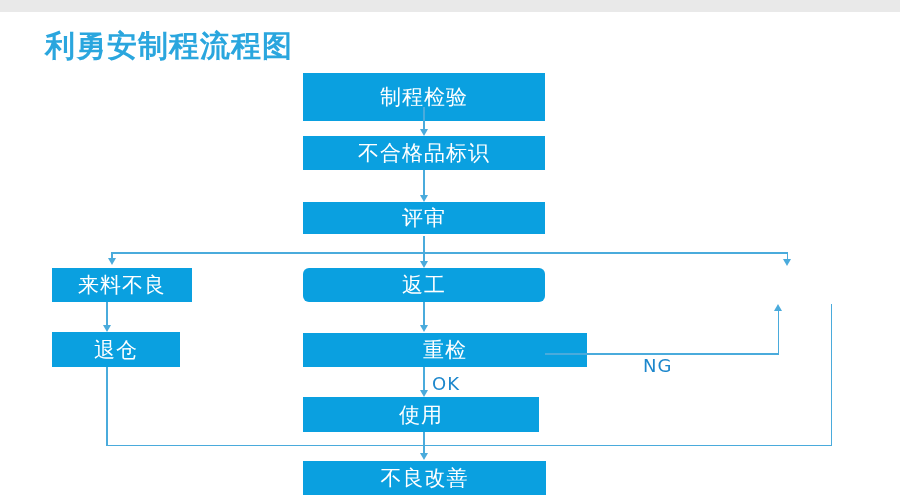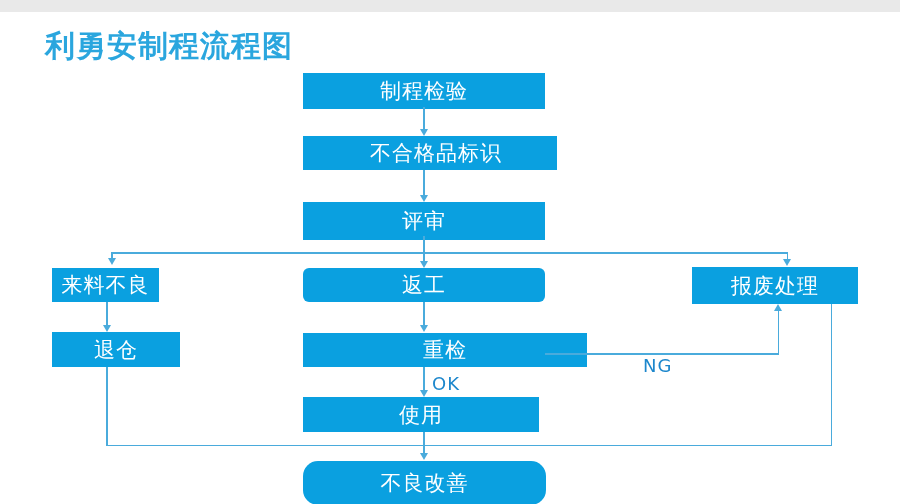--- a/index.html
+++ b/index.html
@@ -70,48 +70,45 @@
     letter-spacing:1px;
   }
 </style>
 </head>
 <body>
 
 <div class="stage">
 
   <div class="page-title">利勇安制程流程图</div>
 
-  <div class="node" style="left:303px;top:61px;width:242px;height:36px;">
+  <div class="node" style="left:303px;top:61px;width:242px;height:48px;">
     <span>制程检验</span>
   </div>
-  <div class="node" style="left:303px;top:124px;width:242px;height:34px;padding-left:12px;">
+  <div class="node" style="left:303px;top:124px;width:242px;height:34px;">
     <span>不合格品标识</span>
   </div>
-  <div class="node" style="left:303px;top:190px;width:242px;height:38px;">
+  <div class="node" style="left:303px;top:190px;width:242px;height:32px;">
     <span>评审</span>
   </div>
-  <div class="node" style="left:52px;top:256px;width:107px;height:34px;">
+  <div class="node" style="left:52px;top:256px;width:140px;height:34px;">
     <span>来料不良</span>
   </div>
   <div class="node" style="left:303px;top:256px;width:242px;height:34px;border-radius:6px;">
     <span>返工</span>
-  </div>
-  <div class="node" style="left:692px;top:255px;width:166px;height:37px;">
-    <span>报废处理</span>
   </div>
   <div class="node" style="left:52px;top:320px;width:128px;height:35px;">
     <span>退仓</span>
   </div>
   <div class="node" style="left:303px;top:321px;width:284px;height:34px;">
     <span>重检</span>
   </div>
   <div class="node" style="left:303px;top:385px;width:236px;height:35px;">
     <span>使用</span>
   </div>
-  <div class="node" style="left:303px;top:449px;width:243px;height:44px;border-radius:15px;">
+  <div class="node" style="left:303px;top:449px;width:243px;height:34px;">
     <span>不良改善</span>
   </div>
 
   <div class="line v" style="left:423.25px;top:95px;height:22px;"></div>
   <div class="arrow down" style="left:419.5px;top:117px;"></div>
 
   <div class="line v" style="left:423.25px;top:158px;height:25px;"></div>
   <div class="arrow down" style="left:419.5px;top:183px;"></div>
 
   <div class="line v" style="left:423.25px;top:224px;height:25px;"></div>

